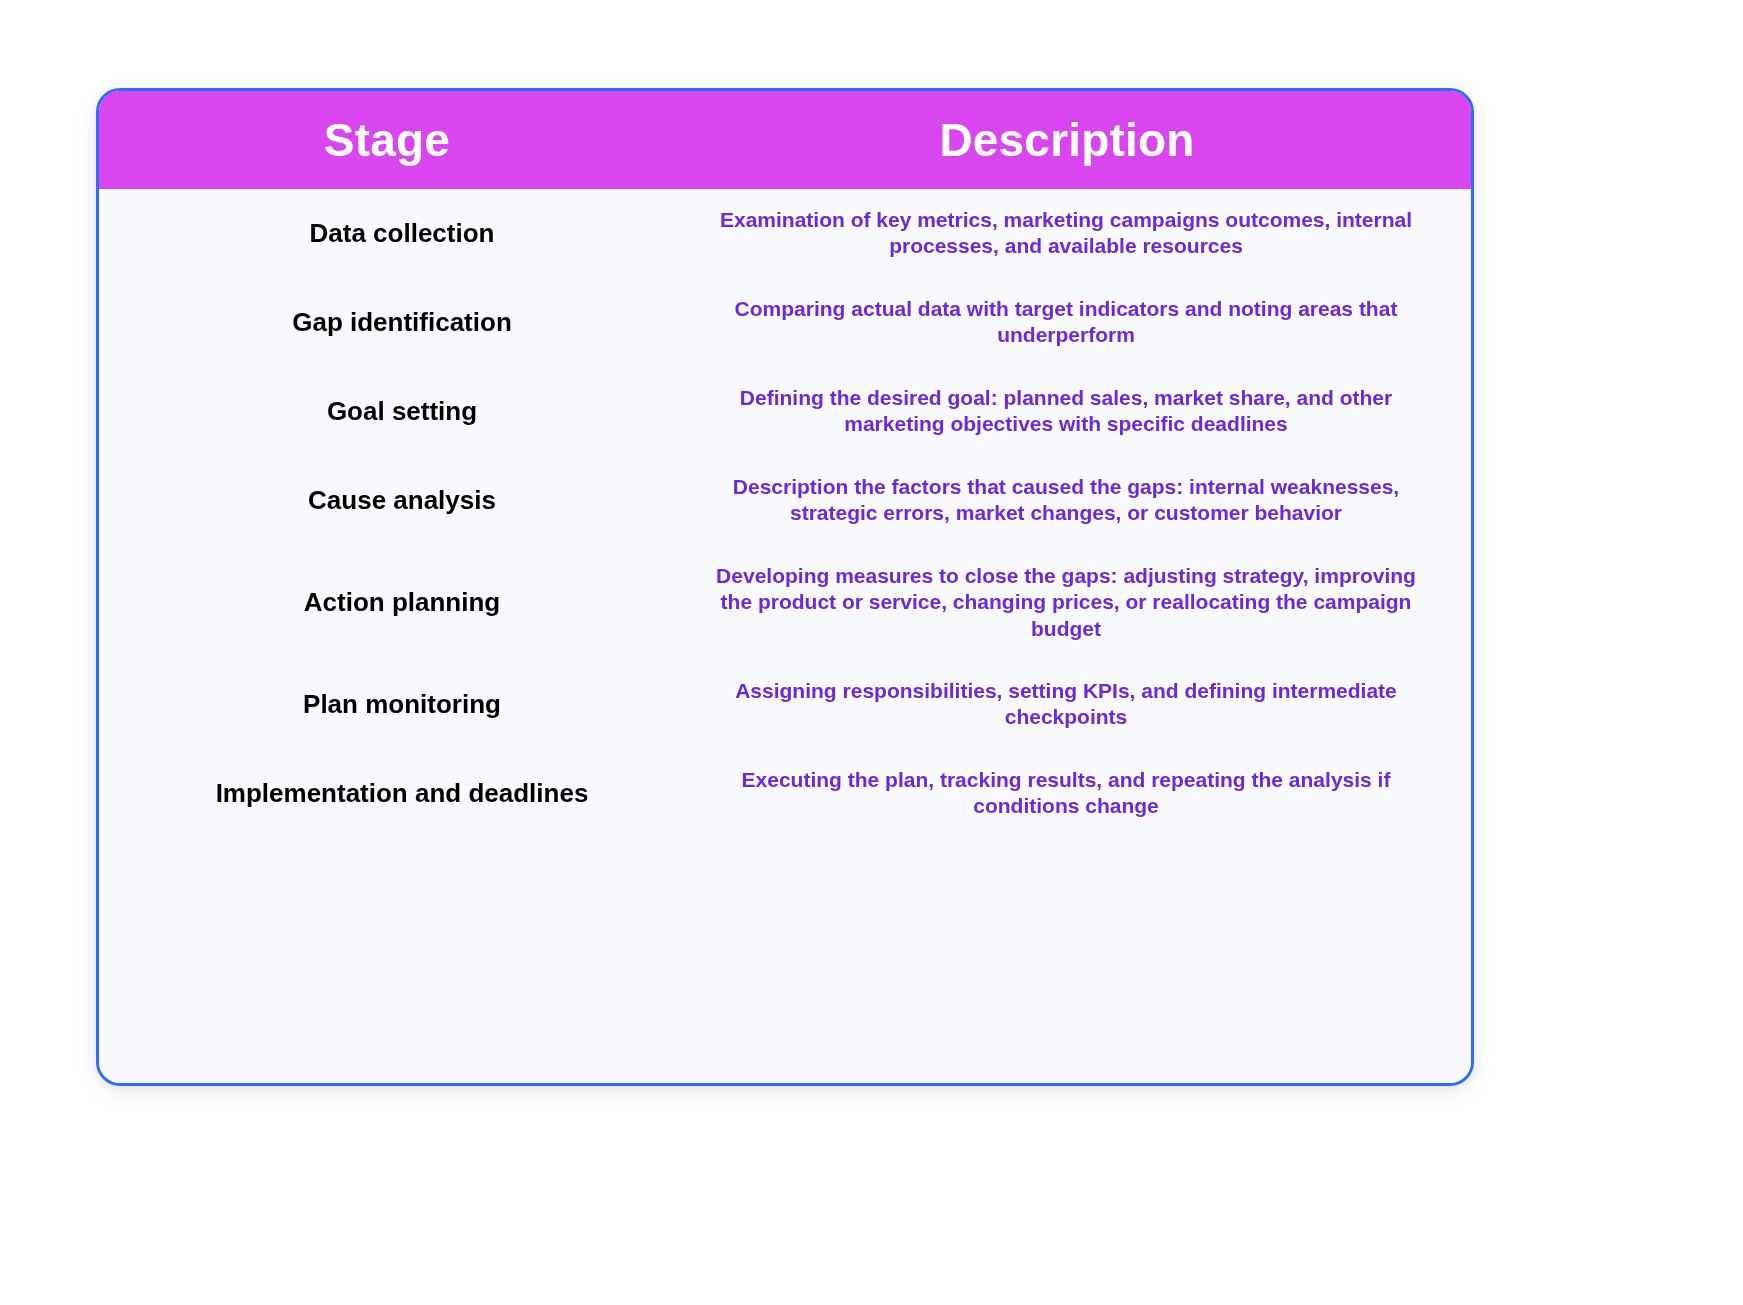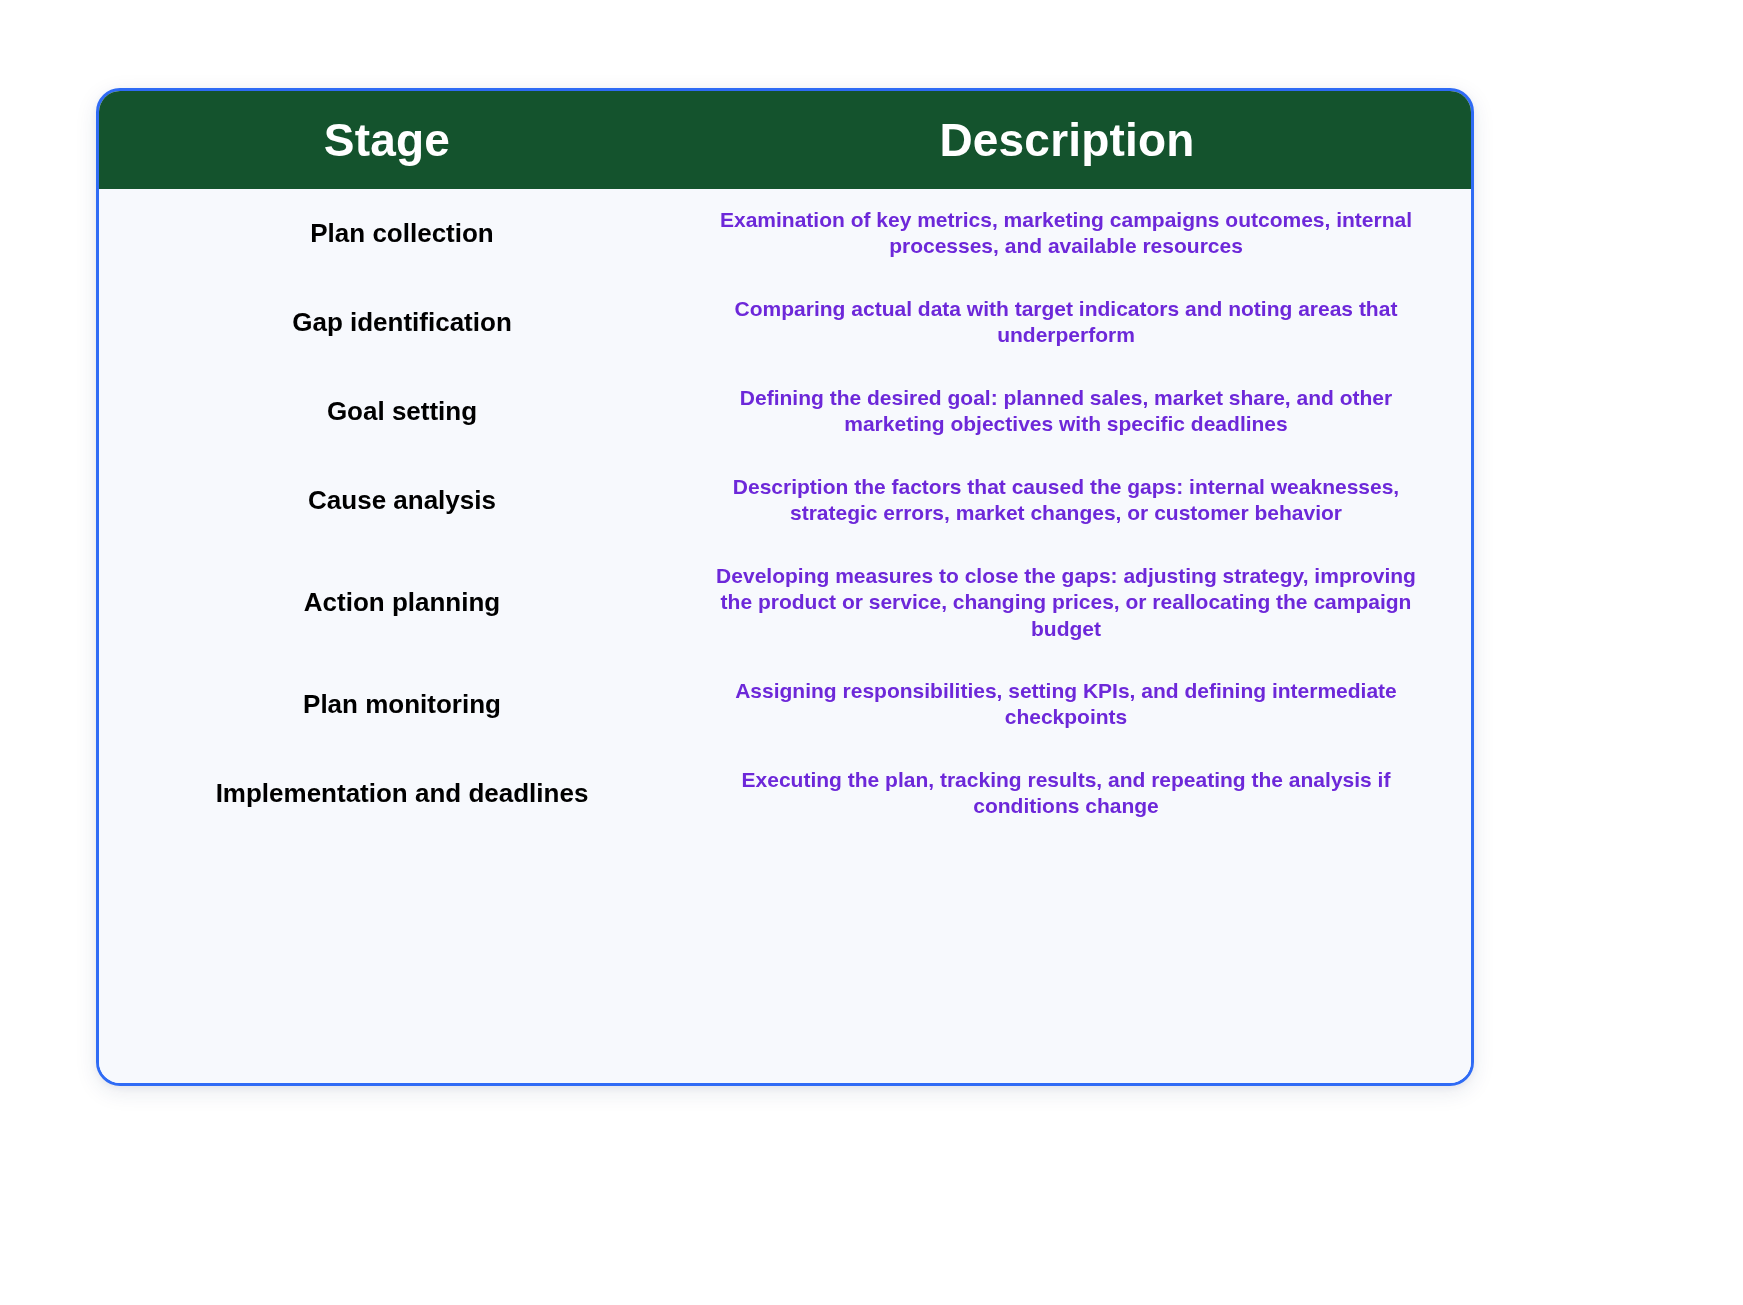--- a/index.html
+++ b/index.html
@@ -35,21 +35,21 @@
     box-shadow: 0 6px 22px rgba(30, 50, 95, 0.10),
                 0 2px 6px rgba(30, 50, 95, 0.06);
   }
 
   .card-header {
     position: absolute;
     left: 0;
     top: 0;
     right: 0;
     height: 98px;
-    background: #14532d;
+    background: #d946ef;
     display: flex;
     align-items: center;
   }
 
   .th {
     color: #ffffff;
     font-size: 46px;
     font-weight: bold;
     letter-spacing: 0.2px;
     text-align: center;
@@ -111,21 +111,21 @@
   <div class="card">
 
     <div class="card-header">
       <div class="th th-stage">Stage</div>
       <div class="th th-desc">Description</div>
     </div>
 
     <div class="card-body">
 
       <div class="row">
-        <div class="cell-stage">Plan collection</div>
+        <div class="cell-stage">Data collection</div>
         <div class="cell-desc">Examination of key metrics, marketing campaigns outcomes, internal processes, and available resources</div>
       </div>
 
       <div class="row">
         <div class="cell-stage">Gap identification</div>
         <div class="cell-desc">Comparing actual data with target indicators and noting areas that underperform</div>
       </div>
 
       <div class="row">
         <div class="cell-stage">Goal setting</div>

